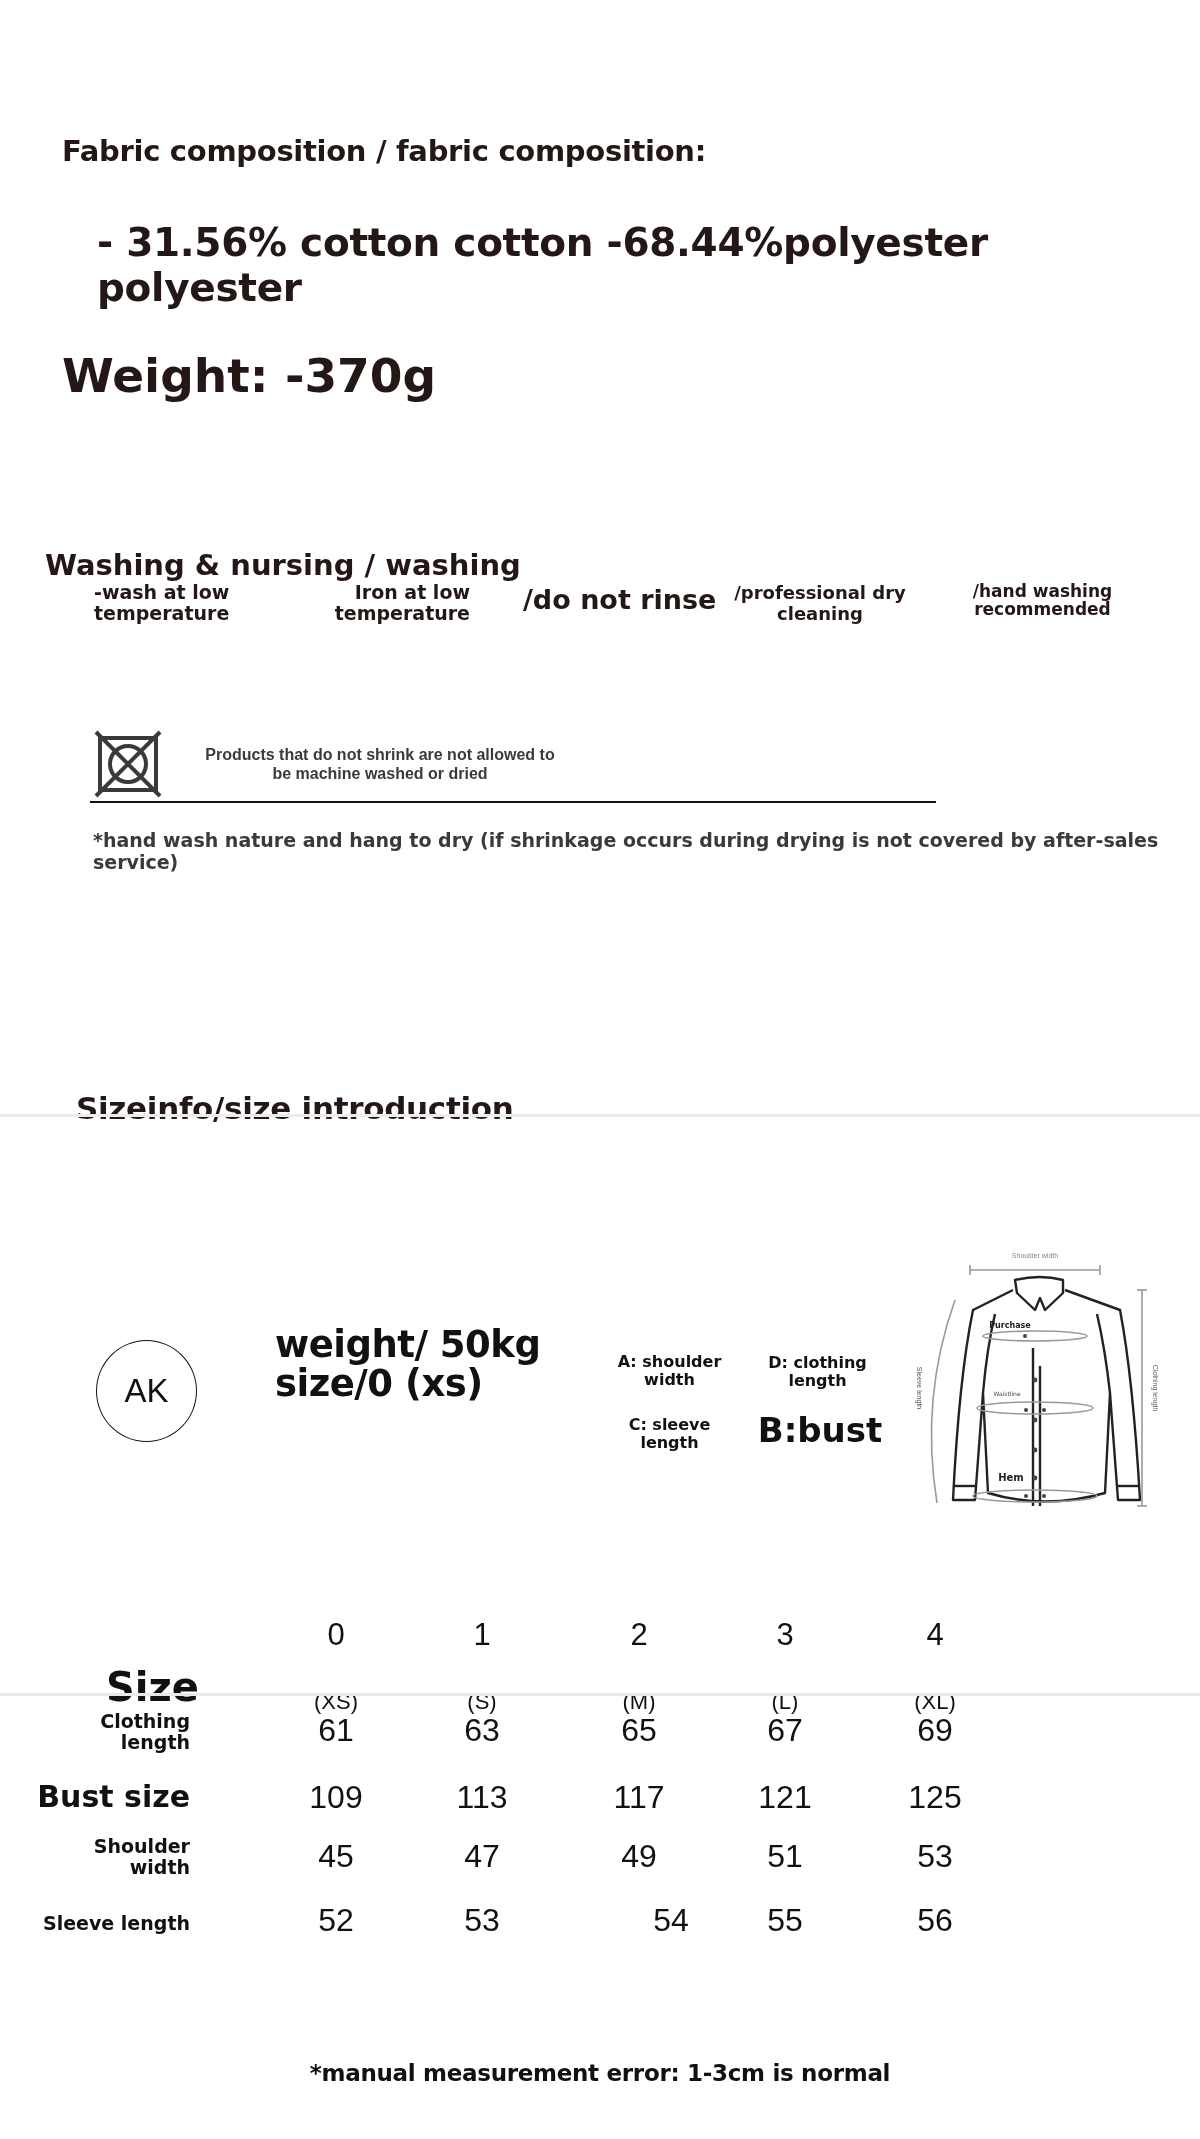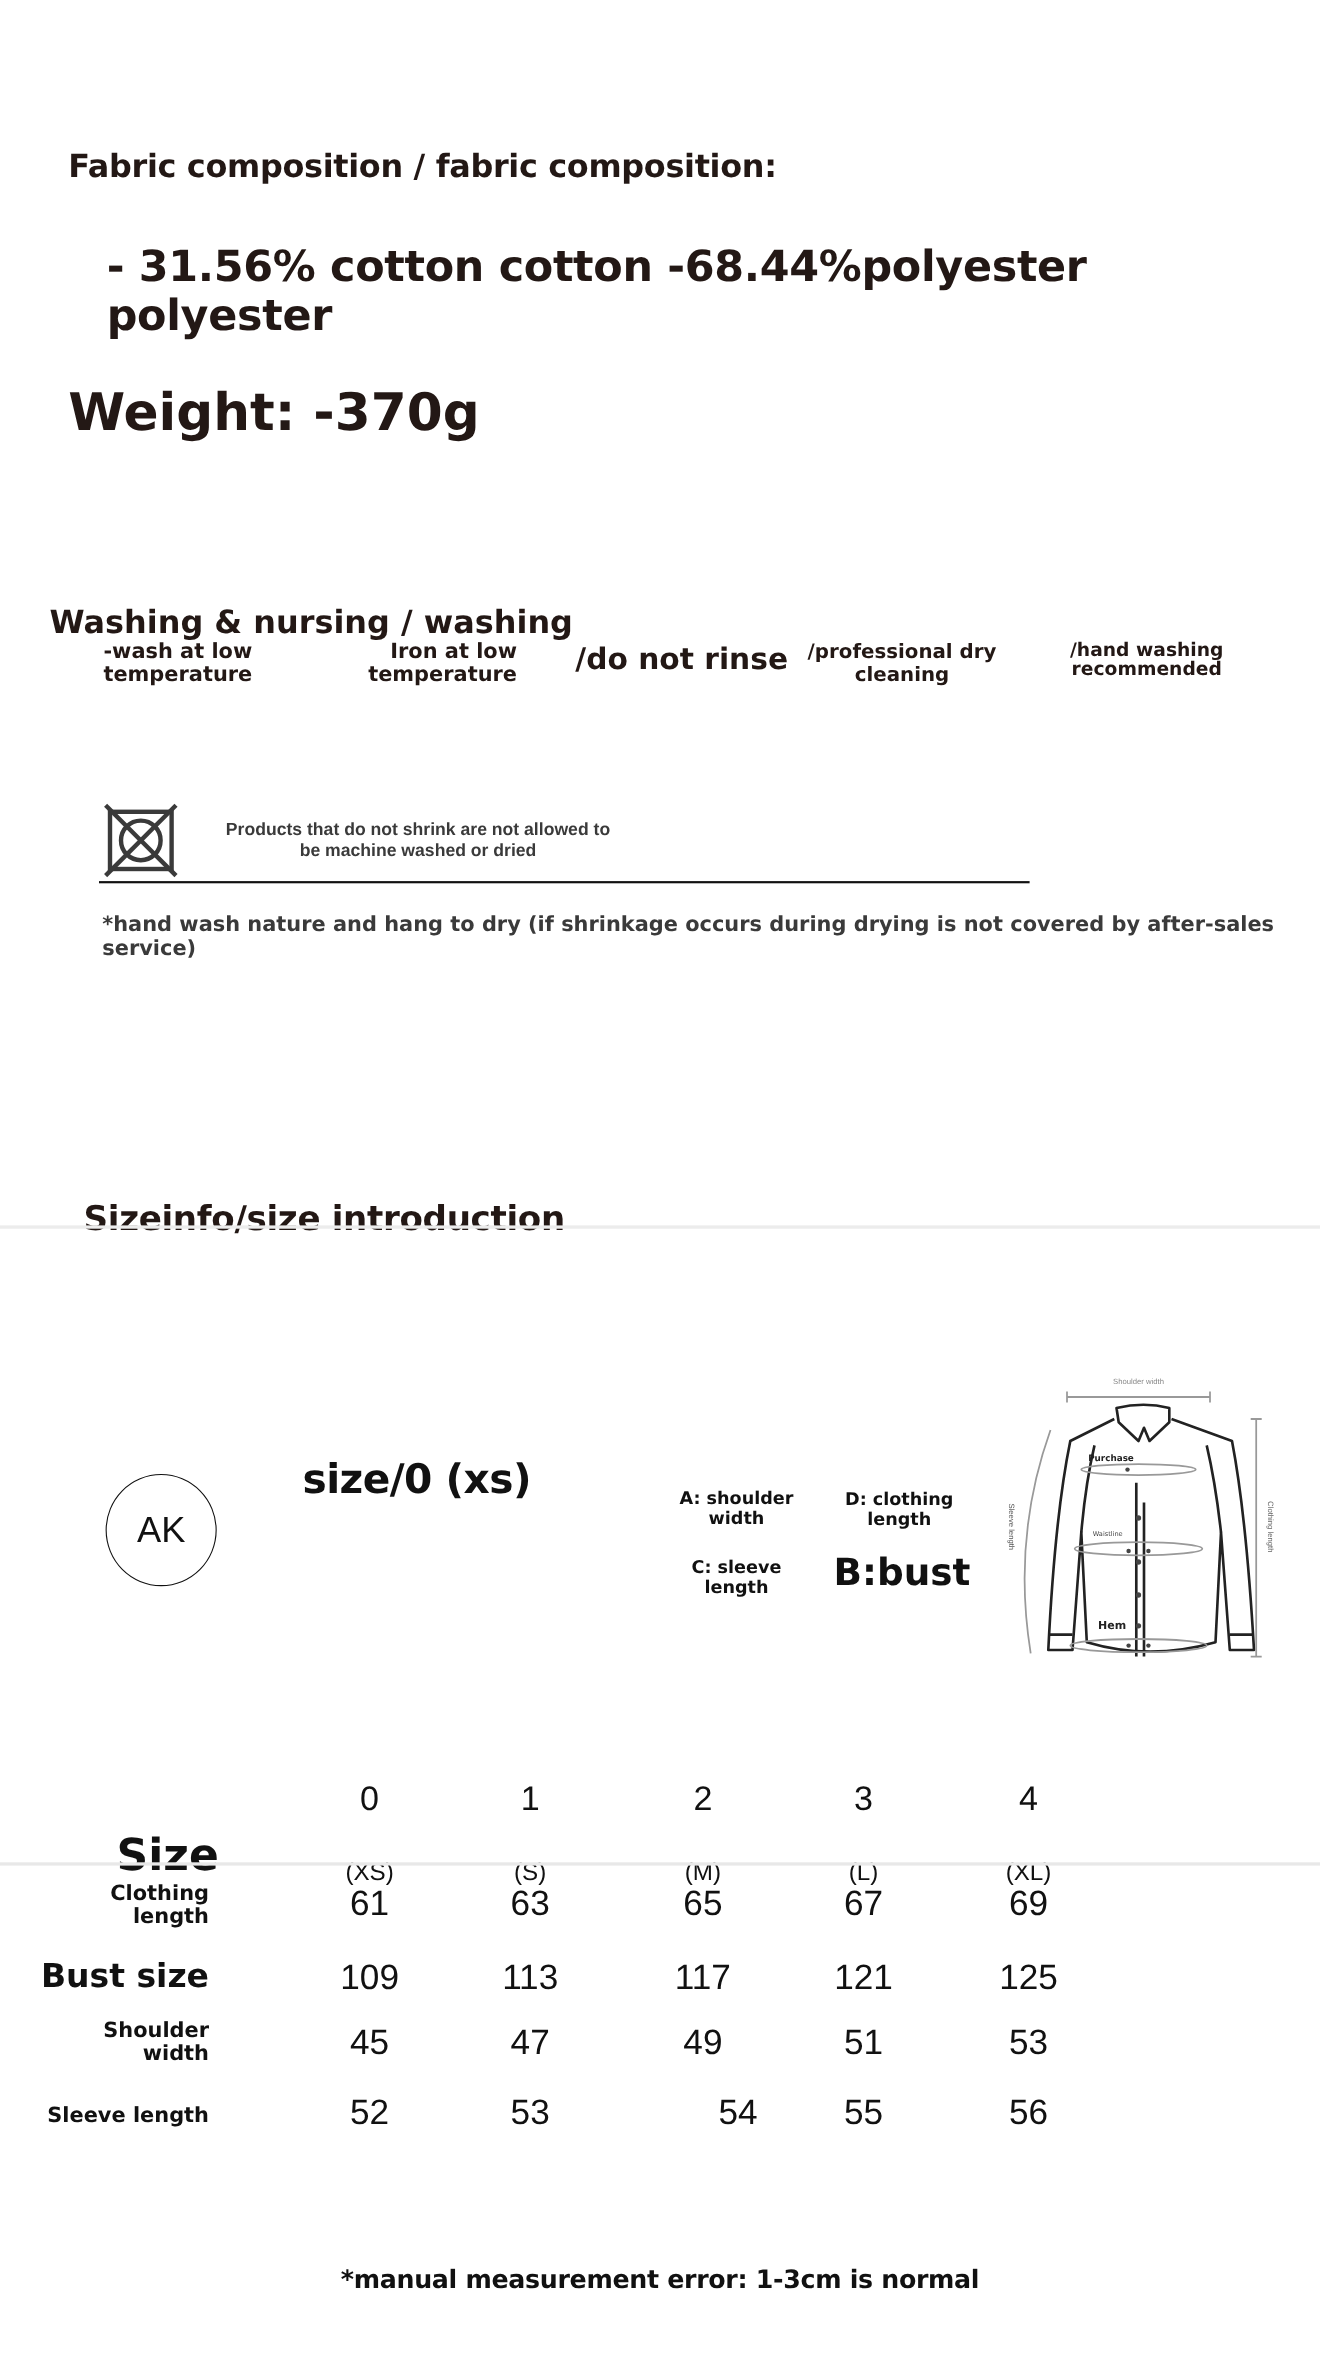--- a/index.html
+++ b/index.html
@@ -91,20 +91,21 @@
 <div id="care-divider" class="abs"></div>
 <div id="handwash-note" class="abs">*hand wash nature and hang to dry (if shrinkage occurs during drying is not covered by after-sales service)</div>
 
 <div id="sizeinfo-heading" class="abs dv">Sizeinfo/size introduction</div>
 <div id="section-divider" class="abs"></div>
 
 <div id="ak-circle" class="abs">
   <span>AK</span>
 </div>
 <div id="model-info" class="abs">
+  <div>weight/ 50kg</div>
   <div>size/0 (xs)</div>
 </div>
 
 <div id="legend-a" class="abs legend">
   <div>A: shoulder</div>
   <div>width</div>
 </div>
 <div id="legend-d" class="abs legend">
   <div>D: clothing</div>
   <div>length</div>

